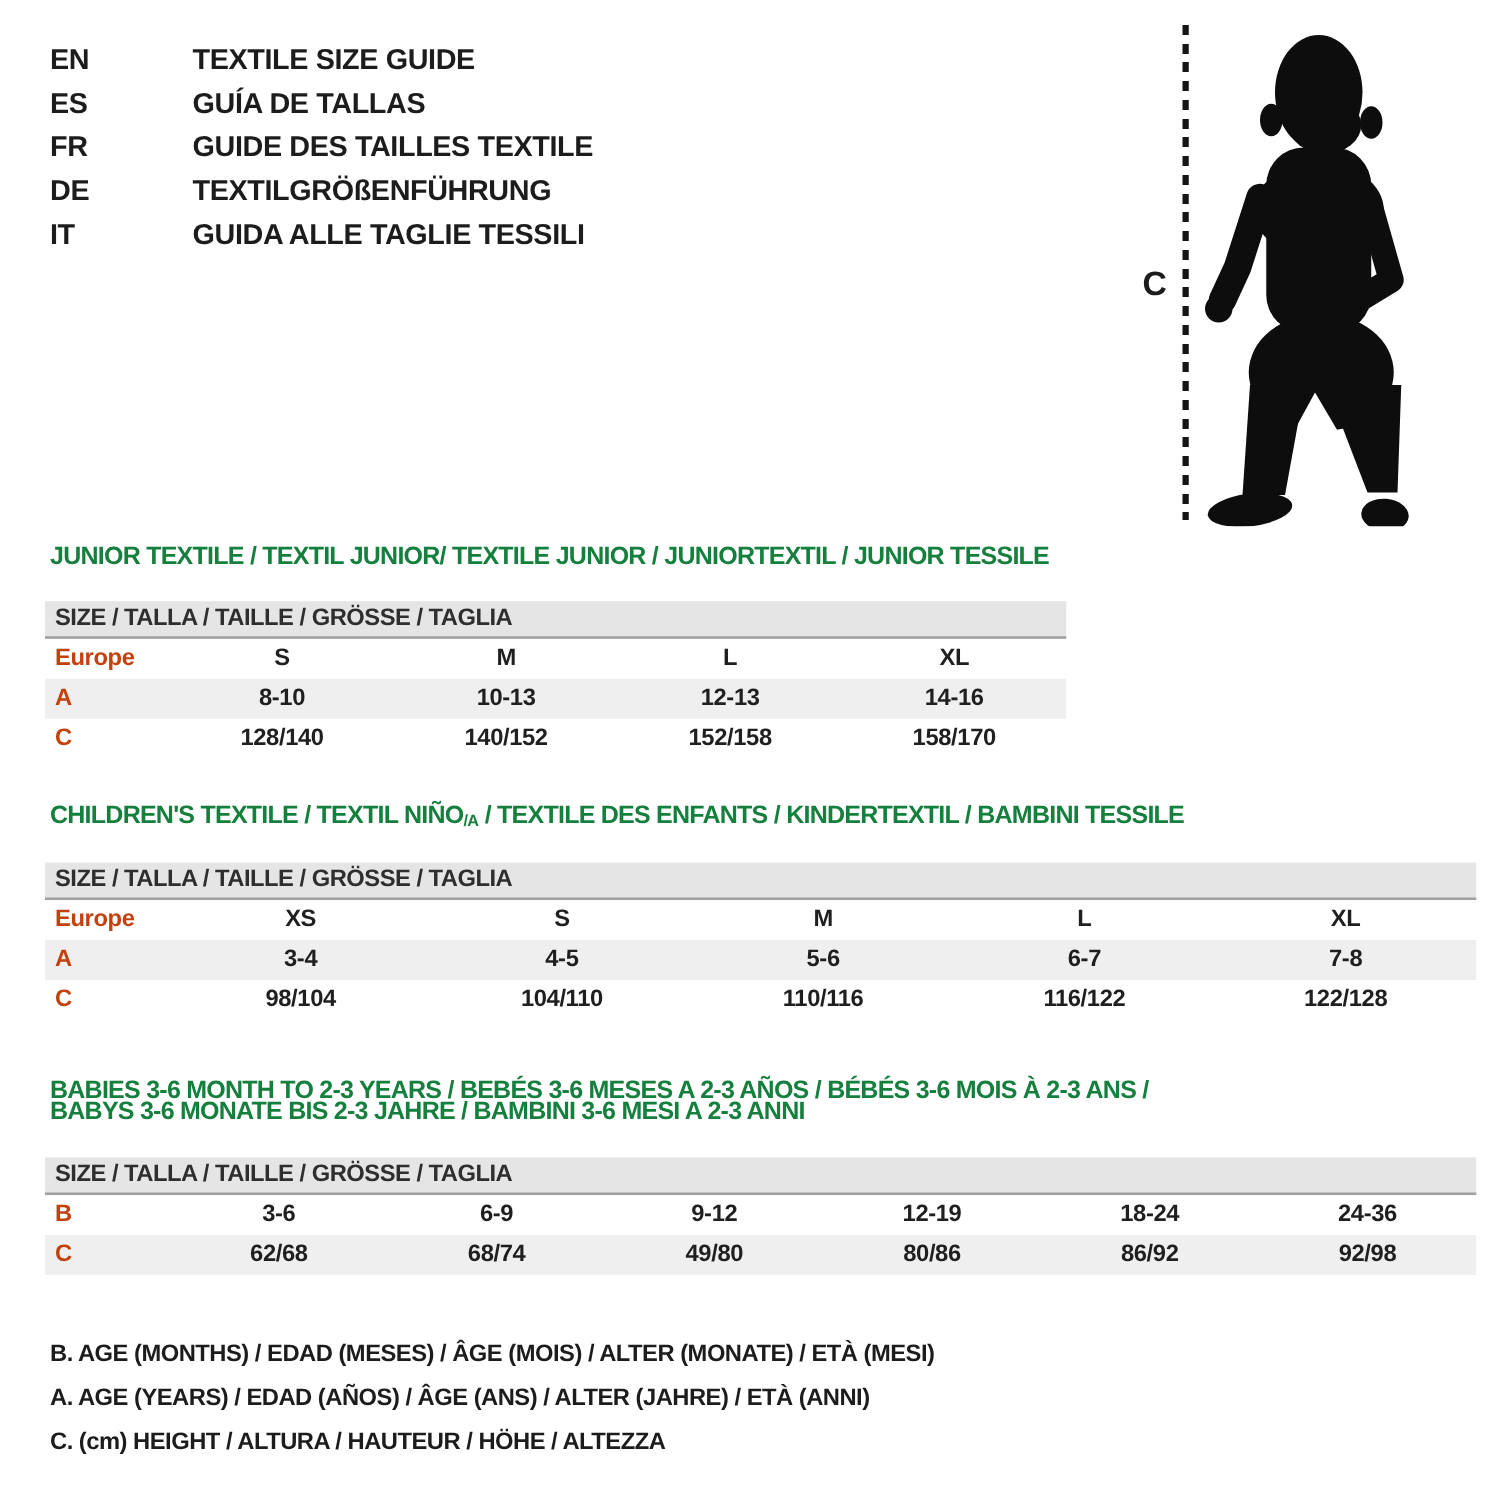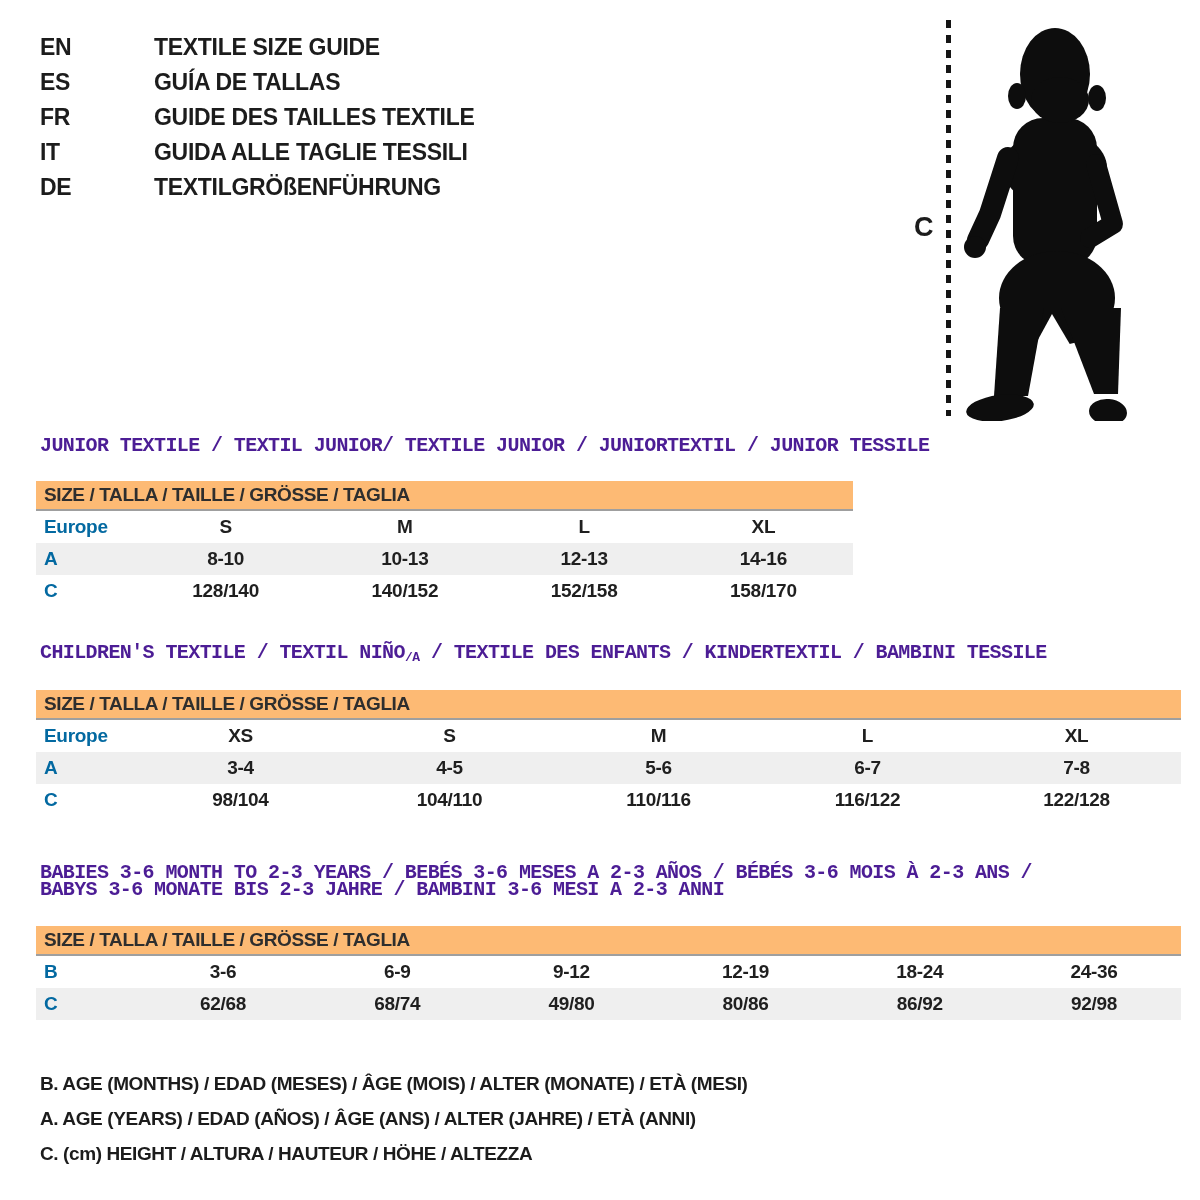--- a/index.html
+++ b/index.html
@@ -16,33 +16,33 @@
   
   .measure-line{
     position:absolute;left:946px;top:20px;width:5px;height:396px;
     background:repeating-linear-gradient(to bottom,#141414 0 8px,transparent 8px 15px);
   }
   .measure-label{position:absolute;left:914px;top:212px;font-size:27px;font-weight:bold;}
   .baby{position:absolute;left:958px;top:16px;width:185px;height:405px;}
   
   .sec-title{
     position:absolute;left:40px;font-size:20px;font-weight:bold;
-    letter-spacing:-0.6px;white-space:nowrap;color:#4c1d95;font-family:Liberation Mono, monospace;
+    letter-spacing:-0.6px;white-space:nowrap;color:#15803d;
   }
   .sub{font-size:13px;position:relative;top:3px;letter-spacing:-0.5px;}
   
   .sizetable{position:absolute;left:36px;}
   .bar{
-    height:28px;line-height:28px;background:#fdba74;border-bottom:2px solid #9f9f9f;
+    height:28px;line-height:28px;background:#e5e5e5;border-bottom:2px solid #9f9f9f;
     font-size:19px;font-weight:bold;color:#2e2e2e;padding-left:8px;
     letter-spacing:-0.4px;
   }
   .trow{display:flex;height:32px;line-height:32px;font-size:19px;font-weight:bold;letter-spacing:-0.3px;}
   .trow.shaded{background:#efefef;}
-  .tlabel{width:100px;padding-left:8px;box-sizing:border-box;color:#0369a1;}
+  .tlabel{width:100px;padding-left:8px;box-sizing:border-box;color:#c2410c;}
   .tval{flex:1;text-align:center;color:#1f1f1f;}
   
   .legend{position:absolute;left:40px;top:1072px;}
   .legend-line{height:35px;line-height:24px;font-size:19px;font-weight:bold;letter-spacing:-0.4px;white-space:nowrap;}
 </style>
 </head>
 <body>
 
 <div class="canvas">
 
@@ -53,26 +53,26 @@
     </div>
     <div class="lang-row">
       <span class="lang-code">ES</span>
       <span class="lang-label">GUÍA DE TALLAS</span>
     </div>
     <div class="lang-row">
       <span class="lang-code">FR</span>
       <span class="lang-label">GUIDE DES TAILLES TEXTILE</span>
     </div>
     <div class="lang-row">
+      <span class="lang-code">DE</span>
+      <span class="lang-label">TEXTILGRÖßENFÜHRUNG</span>
+    </div>
+    <div class="lang-row">
       <span class="lang-code">IT</span>
       <span class="lang-label">GUIDA ALLE TAGLIE TESSILI</span>
-    </div>
-    <div class="lang-row">
-      <span class="lang-code">DE</span>
-      <span class="lang-label">TEXTILGRÖßENFÜHRUNG</span>
     </div>
   </div>
 
   <div class="measure-line"></div>
   <div class="measure-label">C</div>
   <svg class="baby" viewBox="0 0 185 405" xmlns="http://www.w3.org/2000/svg">
     <g fill="#0d0d0d" stroke="none">
 
       <ellipse cx="97" cy="152" rx="52" ry="38"></ellipse>
 

